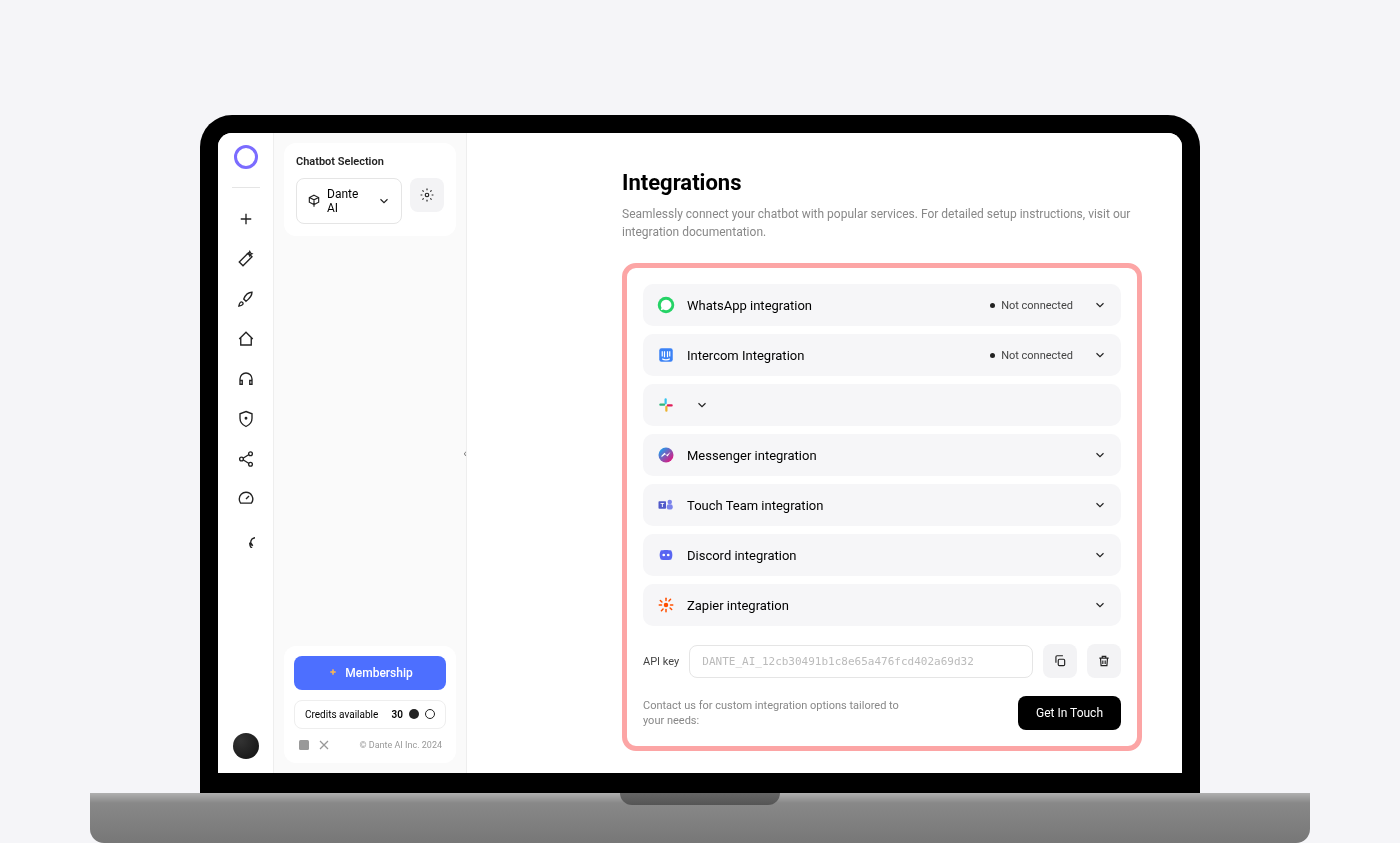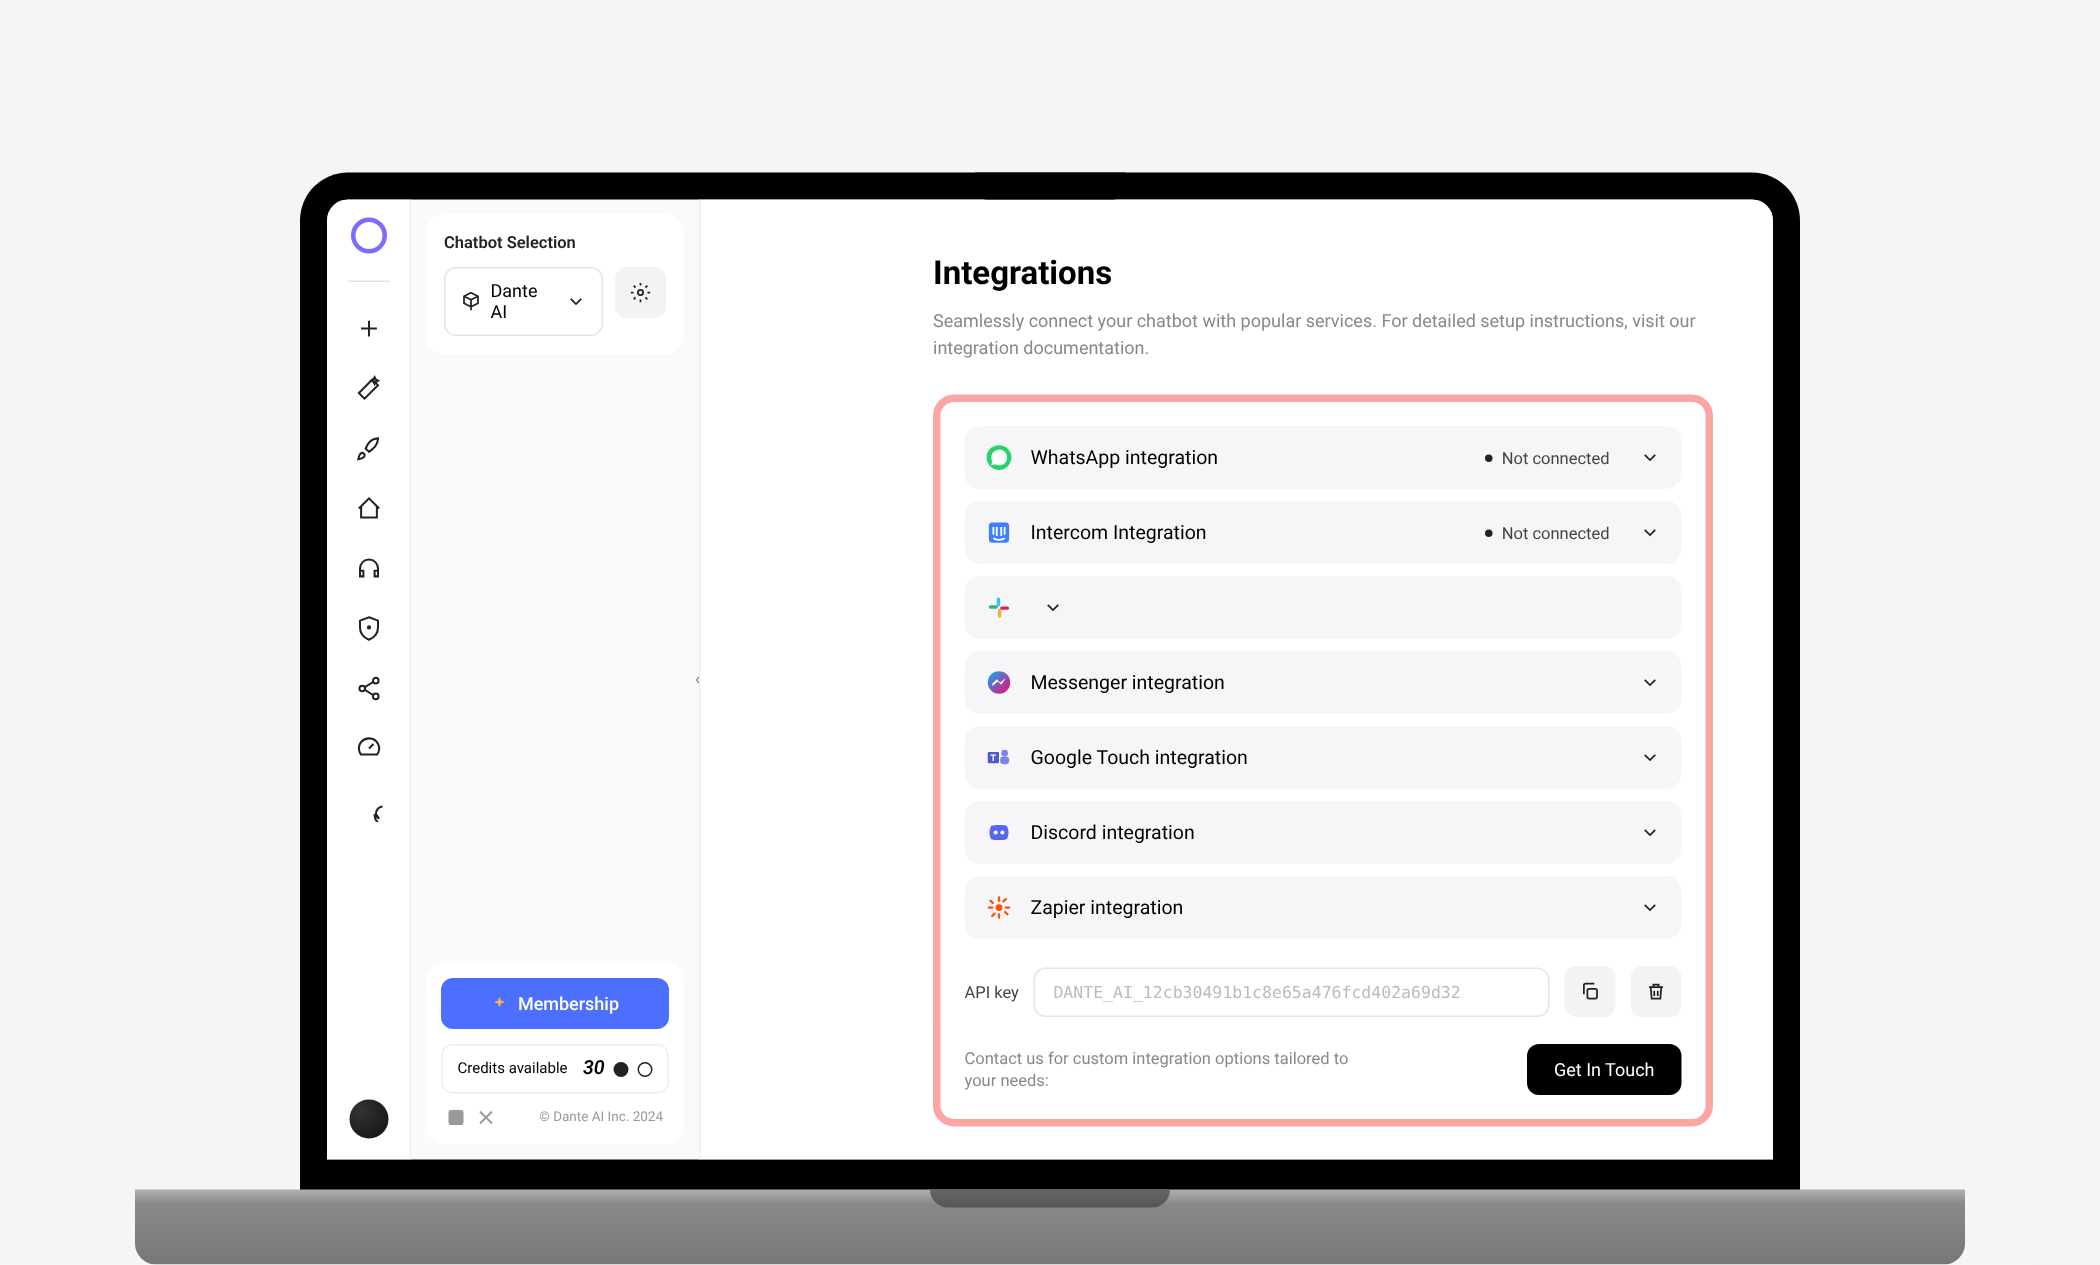--- a/index.html
+++ b/index.html
@@ -158,21 +158,21 @@
 .credits-row {
   border: 1px solid #eee;
   border-radius: 8px;
   padding: 8px 10px;
   display: flex;
   align-items: center;
   justify-content: space-between;
   font-size: 10px;
   margin-bottom: 8px;
 }
-.credits-val { display: flex; align-items: center; gap: 6px; font-size: 13px; font-weight: 600; font-style: italic; }
+.credits-val { display: flex; gap: 6px; font-size: 10px; font-weight: 600; }
 .dot-sm { width: 10px; height: 10px; border-radius: 50%; background: #222; }
 .dot-sm.outline { background: transparent; border: 1.5px solid #222; }
 .footer-row { display: flex; align-items: center; gap: 8px; font-size: 9px; color: #999; padding: 2px 4px;}
 .footer-row svg { width: 12px; height: 12px; fill: #999; }
 .footer-row span:last-child { margin-left: auto; }
 
 .collapse-chevron {
   position: absolute;
   right: -6px;
   top: 50%;
@@ -417,21 +417,21 @@
   </div>
                 <div class="integ-item">
     <span class="integ-icon">
                     <svg viewBox="0 0 24 24" width="18" height="18">
                       <rect x="2" y="7" width="10" height="10" rx="1" fill="#5059C9"></rect>
                       <text x="7" y="15" font-size="8" fill="#fff" text-anchor="middle" font-weight="bold">T</text>
                       <circle cx="17" cy="8" r="3" fill="#7B83EB"></circle>
                       <rect x="13" y="11" width="8" height="7" rx="3" fill="#7B83EB"></rect>
                     </svg>
                   </span>
-    <span class="integ-name">Google Touch integration</span>
+    <span class="integ-name">Touch Team integration</span>
 
     <svg class="chevron-dn" viewBox="0 0 24 24">
                     <path d="M6 9l6 6 6-6"></path>
                   </svg>
   </div>
                 <div class="integ-item">
     <span class="integ-icon">
                     <svg viewBox="0 0 24 24" width="18" height="18">
                       <path d="M5 6c3-1 11-1 14 0 2 4 2 8 0 12-3 1-11 1-14 0-2-4-2-8 0-12z" fill="#5865F2"></path>
                       <circle cx="9" cy="12" r="1.8" fill="#fff"></circle>

